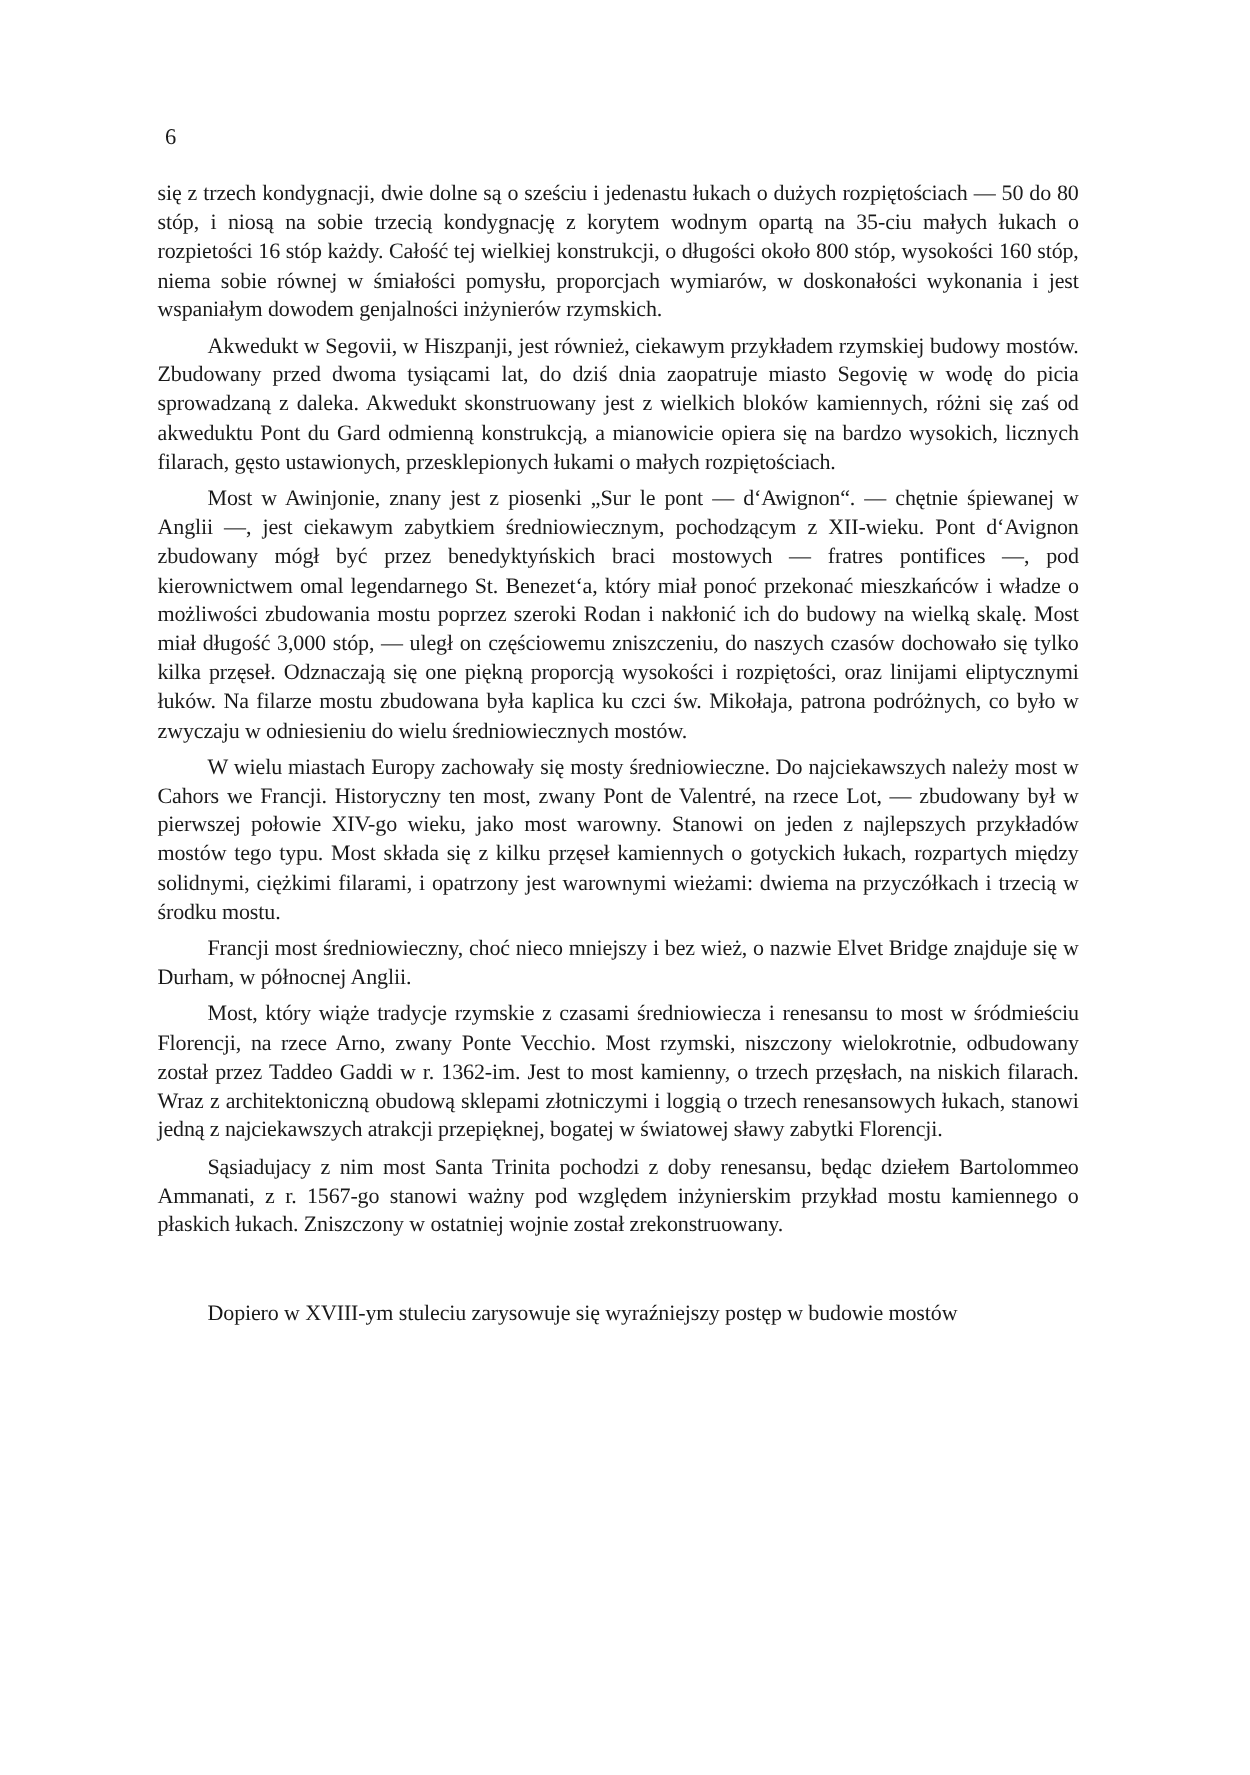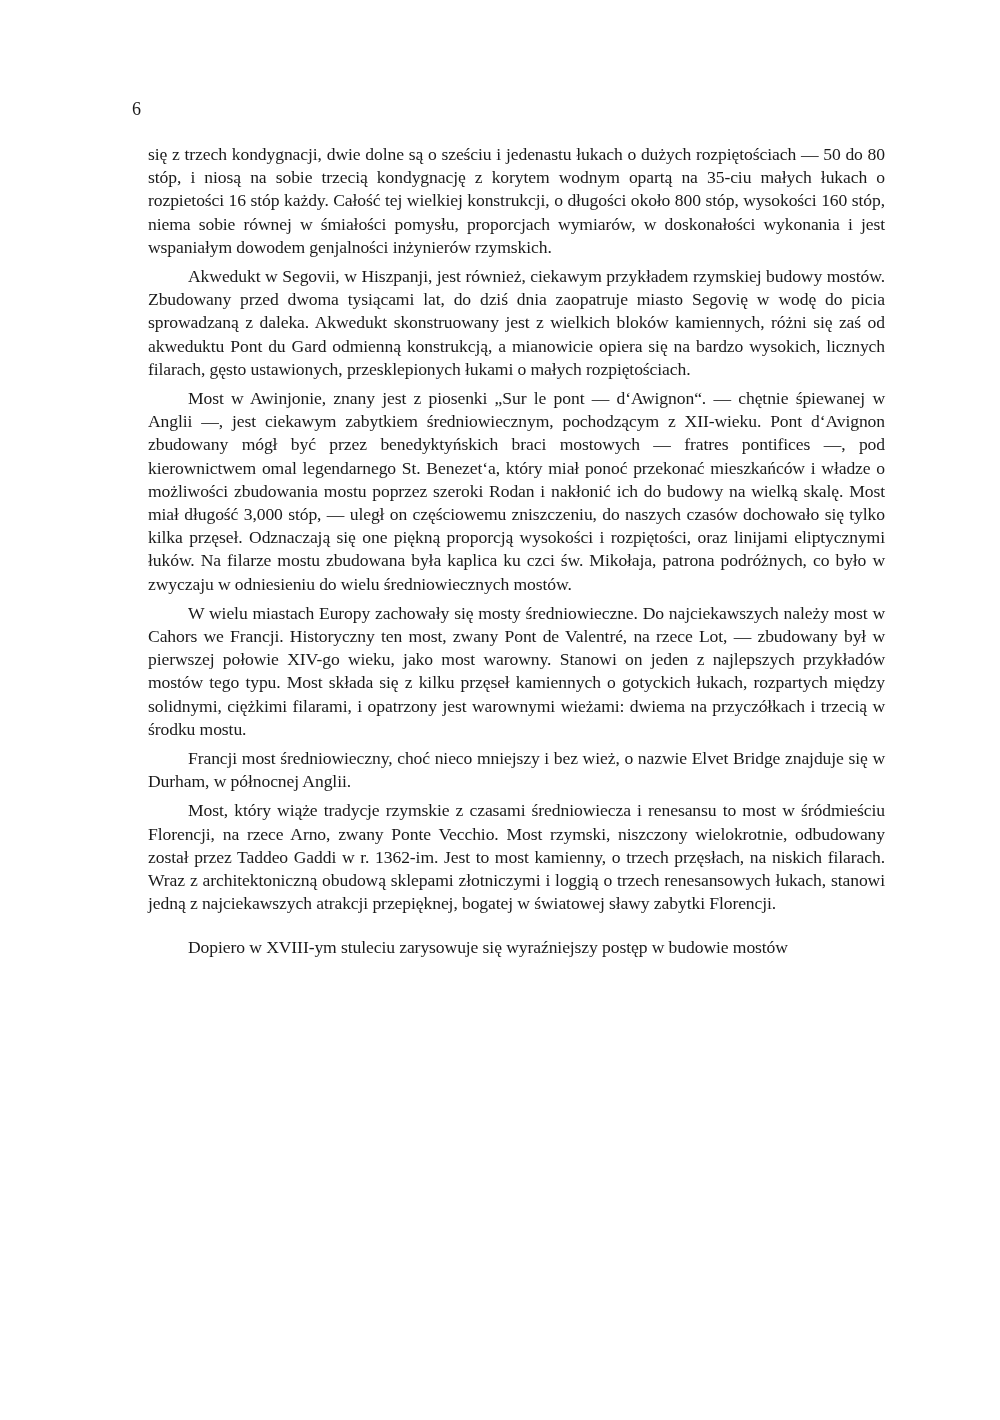--- a/index.html
+++ b/index.html
@@ -17,46 +17,47 @@
   }
   .page-number {
     position: absolute;
     left: 132px;
     top: 98px;
     font-size: 18px;
     line-height: 22px;
   }
   .text-column {
     position: absolute;
-    left: 148px;
+    left: 126px;
     top: 143px;
     width: 737px;
     font-size: 17.6px;
     line-height: 23.2px;
     text-align: justify;
     letter-spacing: -0.1px;
   }
   .text-column p {
     margin: 0 0 6px 0;
     text-indent: 40px;
     hyphens: manual;
   }
   .text-column p.no-indent {
     text-indent: 0;
   }
   .text-column p.section-gap {
-    margin-top: 20px;
+    margin-top: 48px;
   }
 </style>
 </head>
 <body>
 
 <div class="page-number">6</div>
 
 <div class="text-column">
   <p class="no-indent">się z trzech kondygnacji, dwie dolne są o sześciu i jedenastu łukach o dużych rozpiętościach — 50 do 80 stóp, i niosą na sobie trzecią kondygnację z korytem wodnym opartą na 35-ciu małych łukach o rozpietości 16 stóp każdy. Całość tej wielkiej konstrukcji, o długości około 800 stóp, wysokości 160 stóp, niema sobie równej w śmiałości pomysłu, proporcjach wymiarów, w doskonałości wykonania i jest wspaniałym dowodem genjalności inżynierów rzymskich.</p>
   <p>Akwedukt w Segovii, w Hiszpanji, jest również, ciekawym przykładem rzymskiej budowy mostów. Zbudowany przed dwoma tysiącami lat, do dziś dnia zaopatruje miasto Segovię w wodę do picia sprowadzaną z daleka. Akwedukt skonstruowany jest z wielkich bloków kamiennych, różni się zaś od akweduktu Pont du Gard odmienną konstrukcją, a mianowicie opiera się na bardzo wysokich, licznych filarach, gęsto ustawionych, przesklepionych łukami o małych rozpiętościach.</p>
   <p>Most w Awinjonie, znany jest z piosenki „Sur le pont — d‘Awignon“. — chętnie śpiewanej w Anglii —, jest ciekawym zabytkiem średniowiecznym, pochodzącym z XII-wieku. Pont d‘Avignon zbudowany mógł być przez benedyktyńskich braci mostowych — fratres pontifices —, pod kierownictwem omal legendarnego St. Benezet‘a, który miał ponoć przekonać mieszkańców i władze o możliwości zbudowania mostu poprzez szeroki Rodan i nakłonić ich do budowy na wielką skalę. Most miał długość 3,000 stóp, — uległ on częściowemu zniszczeniu, do naszych czasów dochowało się tylko kilka przęseł. Odznaczają się one piękną proporcją wysokości i rozpiętości, oraz linijami eliptycznymi łuków. Na filarze mostu zbudowana była kaplica ku czci św. Mikołaja, patrona podróżnych, co było w zwyczaju w odniesieniu do wielu średniowiecznych mostów.</p>
   <p>W wielu miastach Europy zachowały się mosty średniowieczne. Do najciekawszych należy most w Cahors we Francji. Historyczny ten most, zwany Pont de Valentré, na rzece Lot, — zbudowany był w pierwszej połowie XIV-go wieku, jako most warowny. Stanowi on jeden z najlepszych przykładów mostów tego typu. Most składa się z kilku przęseł kamiennych o gotyckich łukach, rozpartych między solidnymi, ciężkimi filarami, i opatrzony jest warownymi wieżami: dwiema na przyczółkach i trzecią w środku mostu.</p>
   <p>Francji most średniowieczny, choć nieco mniejszy i bez wież, o nazwie Elvet Bridge znajduje się w Durham, w północnej Anglii.</p>
   <p>Most, który wiąże tradycje rzymskie z czasami średniowiecza i renesansu to most w śródmieściu Florencji, na rzece Arno, zwany Ponte Vecchio. Most rzymski, niszczony wielokrotnie, odbudowany został przez Taddeo Gaddi w r. 1362-im. Jest to most kamienny, o trzech przęsłach, na niskich filarach. Wraz z architektoniczną obudową sklepami złotniczymi i loggią o trzech renesansowych łukach, stanowi jedną z najciekawszych atrakcji przepięknej, bogatej w światowej sławy zabytki Florencji.</p>
+  <p>Sąsiadujacy z nim most Santa Trinita pochodzi z doby renesansu, będąc dziełem Bartolommeo Ammanati, z r. 1567-go stanowi ważny pod względem inżynierskim przykład mostu kamiennego o płaskich łukach. Zniszczony w ostatniej wojnie został zrekonstruowany.</p>
   <p class="section-gap">Dopiero w XVIII-ym stuleciu zarysowuje się wyraźniejszy postęp w budowie mostów</p>
 </div>
 
 </body></html>

